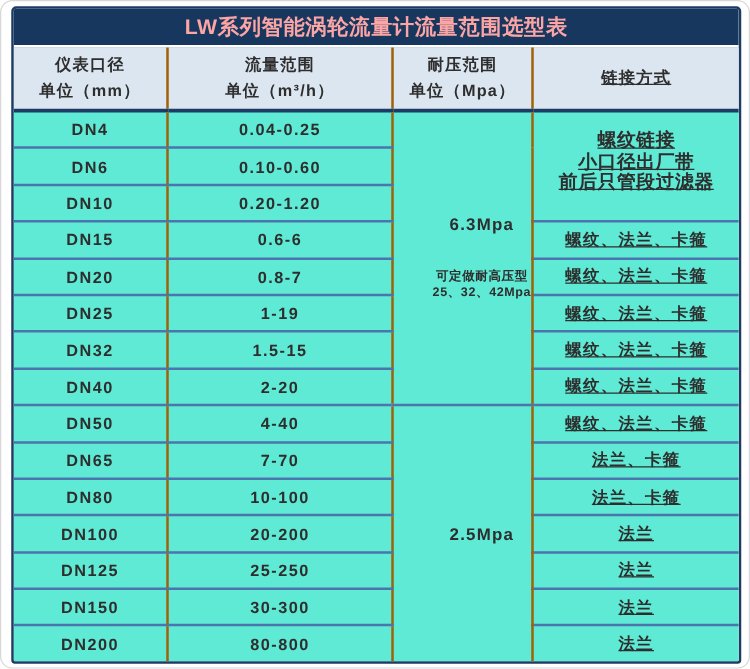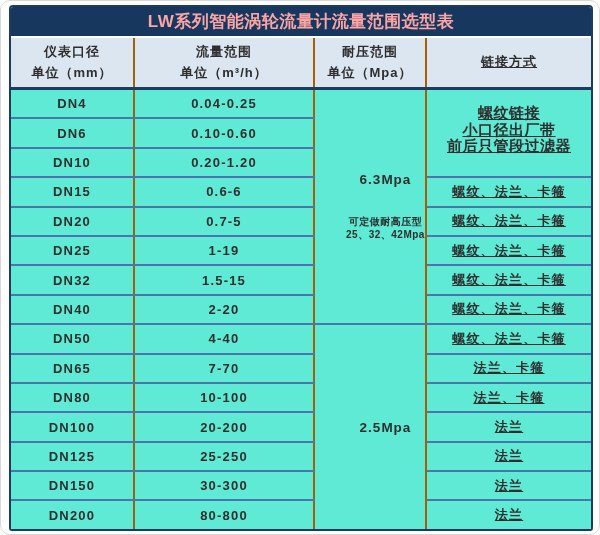--- a/index.html
+++ b/index.html
@@ -174,21 +174,21 @@
           <td>DN10</td>
           <td>0.20-1.20</td>
         </tr>
         <tr>
           <td>DN15</td>
           <td>0.6-6</td>
           <td class="lastcol">螺纹、法兰、卡箍</td>
         </tr>
         <tr>
           <td>DN20</td>
-          <td>0.7-5</td>
+          <td>0.8-7</td>
           <td class="lastcol">螺纹、法兰、卡箍</td>
         </tr>
         <tr>
           <td>DN25</td>
           <td>1-19</td>
           <td class="lastcol">螺纹、法兰、卡箍</td>
         </tr>
         <tr>
           <td>DN32</td>
           <td>1.5-15</td>

